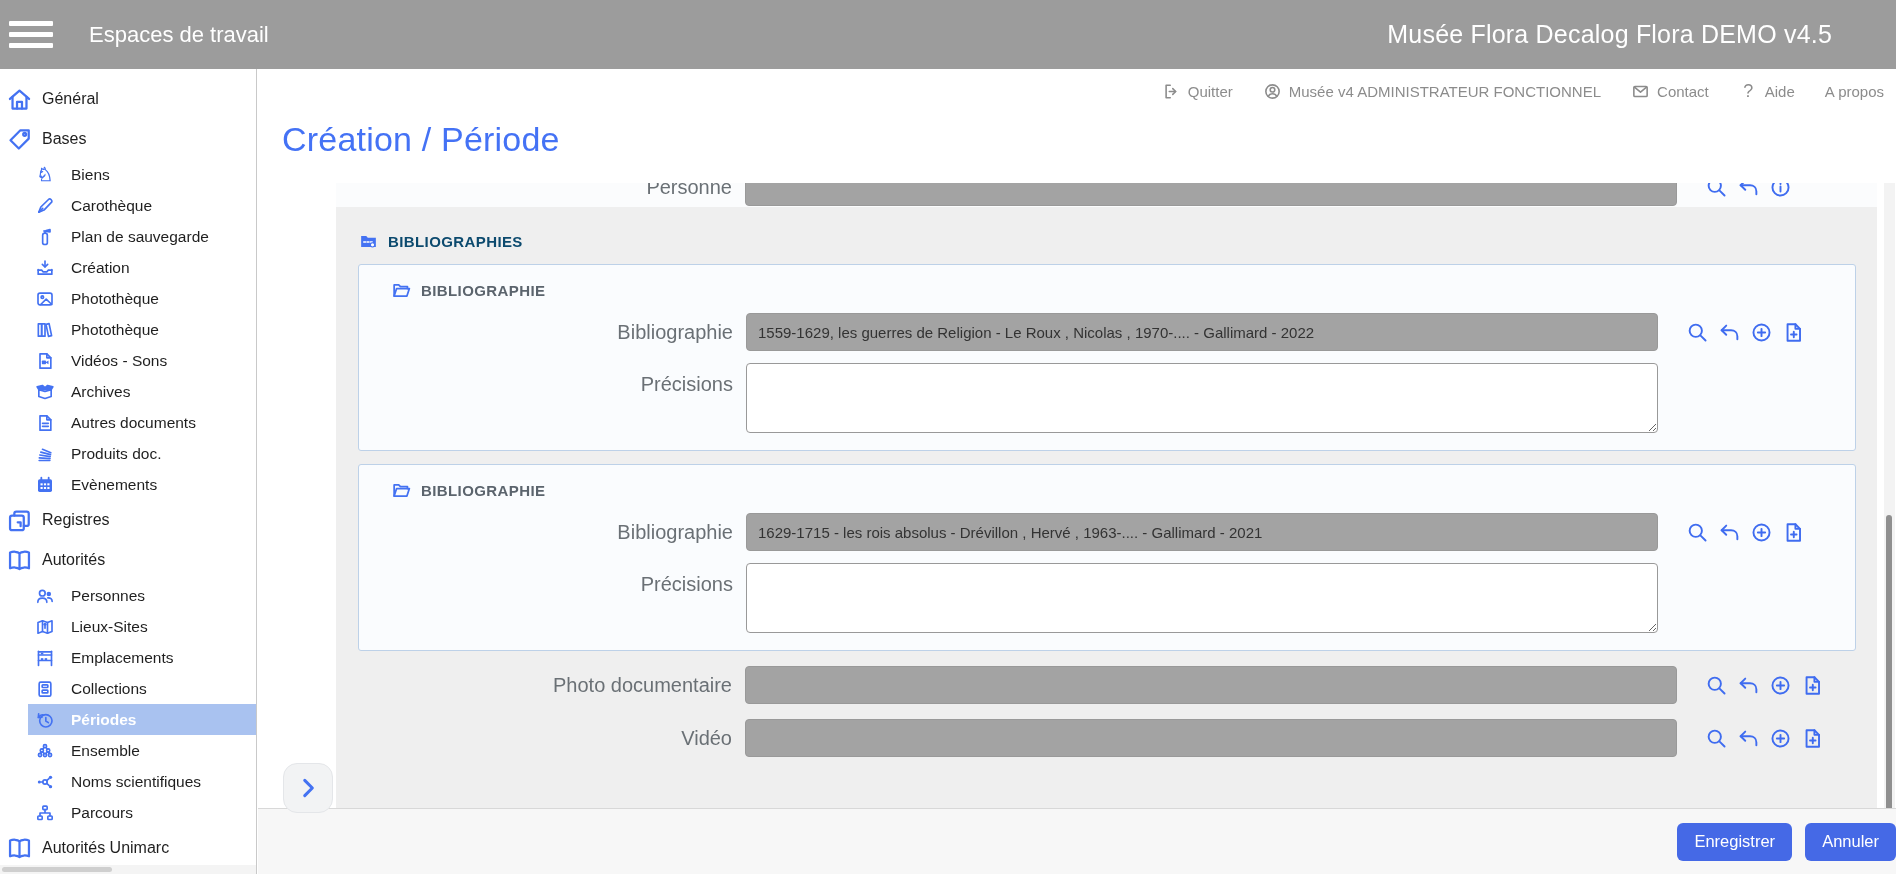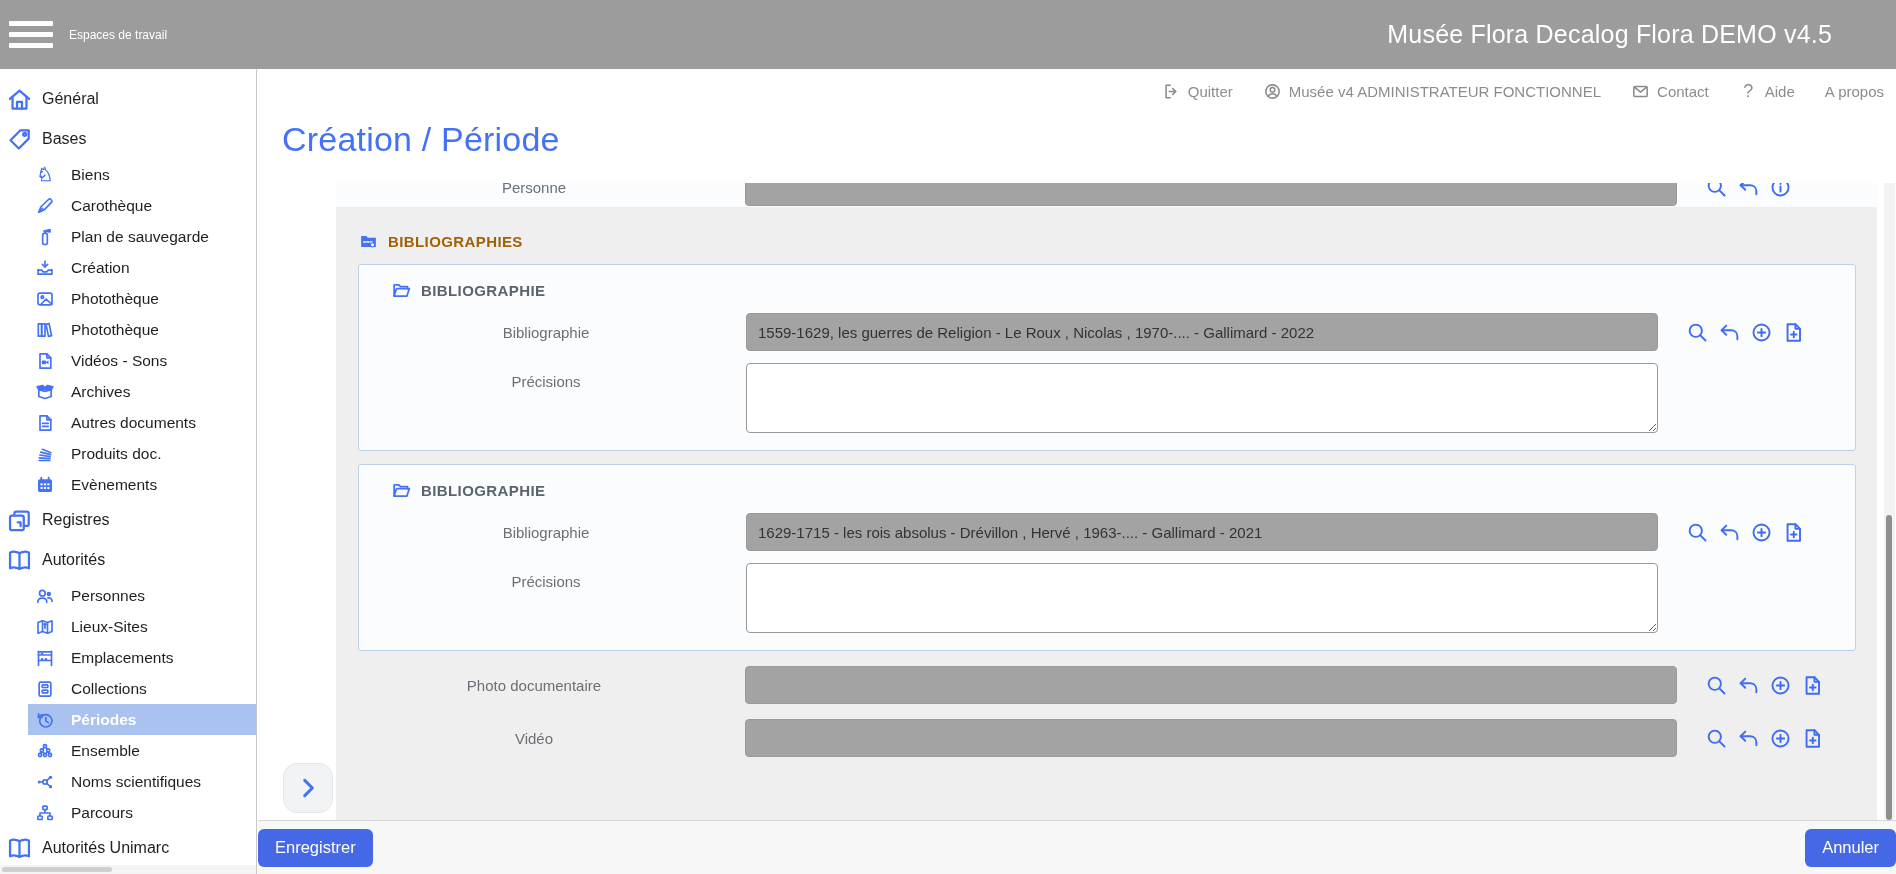--- a/index.html
+++ b/index.html
@@ -14,21 +14,21 @@
   html,body{margin:0;padding:0}
   body{
     width:1896px;height:874px;position:relative;overflow:hidden;background:#fff;
     font-family:"Liberation Sans",sans-serif;color:#222;
   }
   
   .topbar{position:absolute;top:0;left:0;right:0;height:69px;background:var(--topbar);
     display:flex;align-items:center;color:#fff;z-index:30}
   .hamburger{width:44px;margin-left:9px;display:flex;flex-direction:column;gap:6px;cursor:pointer}
   .hamburger span{display:block;height:5px;background:#fff;border-radius:1px}
-  .workspace{margin-left:16px;font-size:12px;cursor:pointer}
+  .workspace{margin-left:36px;font-size:22px;cursor:pointer}
   .apptitle{margin-left:auto;margin-right:64px;font-size:25px;font-weight:normal;letter-spacing:.2px}
 
   
   .sidebar{position:absolute;top:69px;left:0;width:257px;bottom:0;background:#fff;
     border-right:1px solid #c9c9c9;padding-top:10px;overflow:hidden;z-index:20}
   .nav-row{display:flex;align-items:center;cursor:pointer;color:#1f1f1f;white-space:nowrap}
   .nav-row.lvl0{height:40px;font-size:16px;padding-left:6px;gap:9px}
   .nav-row.lvl1{height:31px;font-size:15.5px;margin-left:28px;padding-left:7px;gap:16px}
   .nav-row.selected{background:var(--selected);color:#fff;font-weight:bold}
   .icx{display:inline-flex;align-items:center;justify-content:center;flex:none}
@@ -48,29 +48,29 @@
   .util-ic{width:19px;height:19px;color:#8c8c8c}
   .util-ic.glyphic{font-size:18px;font-weight:normal}
   .page-title{position:absolute;top:50px;left:24px;margin:0;font-size:34px;line-height:1.2;
     font-weight:500;color:#4472f5;letter-spacing:.2px}
 
   
   .form-area{position:absolute;left:78px;right:19px;top:114px;bottom:54px;
     background:var(--formbg);overflow:hidden}
   .clipped-row{display:grid;grid-template-columns:409px 932px 1fr;align-items:center;
     height:40px;margin-top:-16px;background:#fbfcfd}
-  .flabel{text-align:center;padding-right:13px;color:#6a7075;font-size:15px}
+  .flabel{text-align:right;padding-right:13px;color:#6a7075;font-size:20px}
   .tinput{height:38px;border:1px solid #999;border-radius:4px;background:#a3a3a3;
     padding:0 11px;font-size:15px;color:#333;font-family:inherit;width:100%}
   .tarea{height:70px;border:1px solid #999;border-radius:4px;background:#fff;
     padding:8px 11px;font-size:15px;color:#333;font-family:inherit;resize:both;width:100%;display:block}
   .ficons{display:flex;align-items:center;gap:9px;margin-left:28px;color:#3f6cf0}
   .fic{width:23px;height:23px;cursor:pointer}
   .section-head{display:flex;align-items:center;gap:9px;margin:24px 0 12px 22px;
-    color:#a16207;font-weight:bold;font-size:15px;letter-spacing:.4px}
+    color:#0c4a6e;font-weight:bold;font-size:15px;letter-spacing:.4px}
   .sec-ic{width:21px;height:21px;color:var(--accent)}
   .card{margin:0 21px 13px 22px;background:#fafcfe;border:1px solid var(--cardborder);
     border-radius:3px;padding:13px 0 17px}
   .card-head{display:flex;align-items:center;gap:9px;margin:2px 0 4px 32px;
     color:#5b646d;font-weight:bold;font-size:15px;letter-spacing:.4px}
   .frow{display:grid;grid-template-columns:387px 912px 1fr;margin-top:12px}
   .frow.center{align-items:center}
   .frow:not(.center) .flabel{padding-top:10px}
   .extra{display:grid;grid-template-columns:409px 932px 1fr;margin-top:15px;align-items:center}
 
@@ -78,22 +78,22 @@
   .chevron-btn{position:absolute;left:25px;top:694px;width:50px;height:50px;border-radius:14px;
     background:#f2f3f4;border:1px solid #e4e6e9;display:flex;align-items:center;justify-content:center;
     color:var(--accent);cursor:pointer;z-index:25;padding:0}
   .chevron-btn .icx{width:26px;height:26px}
 
   
   .scroll-track{position:absolute;top:114px;bottom:54px;right:1px;width:11px;background:#f3f3f3}
   .scroll-thumb{position:absolute;top:332px;left:2px;width:6px;height:305px;background:#8f8f8f;border-radius:3px;cursor:grab}
 
   
-  .footer-bar{position:absolute;left:0;right:0;bottom:0;height:54px;background:#f7f7f7;
-    border-top:1px solid #d8d8d8;display:flex;align-items:center;justify-content:space-between;gap:13px}
+  .footer-bar{position:absolute;left:0;right:0;bottom:0;height:66px;background:#f7f7f7;
+    border-top:1px solid #d8d8d8;display:flex;align-items:center;justify-content:flex-end;gap:13px}
   .btn{height:38px;padding:0 17px;border:none;border-radius:6px;background:var(--button);
     color:#fff;font-size:16.5px;font-family:inherit;cursor:pointer}
 </style>
 </head>
 <body>
 
 <header class="topbar">
   <div class="hamburger">
       <span></span>
       <span></span>

